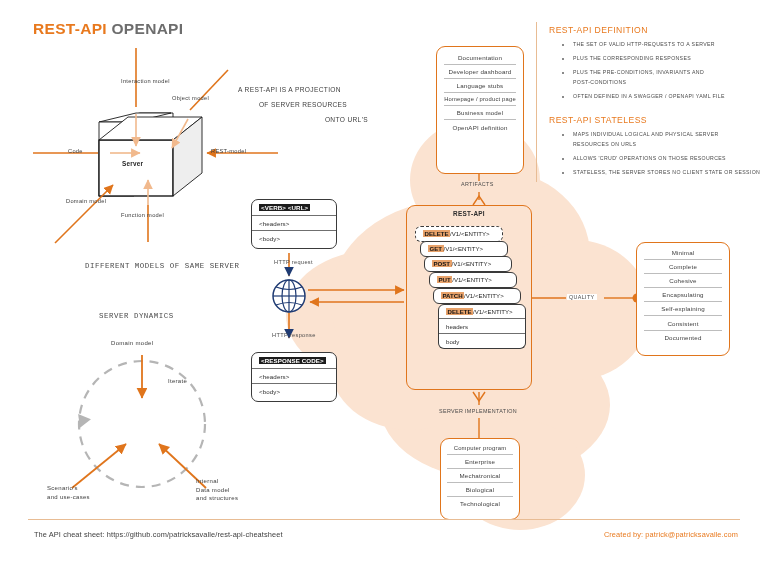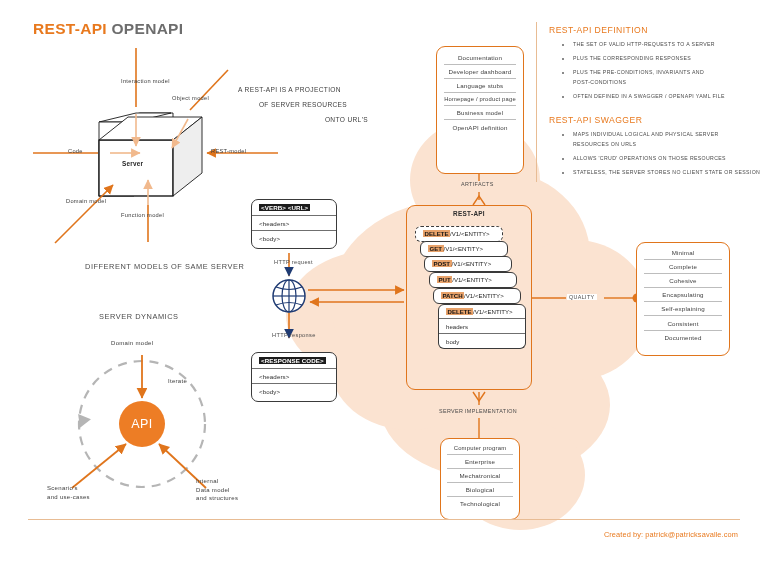--- a/index.html
+++ b/index.html
@@ -46,21 +46,21 @@
   .lbl{position:absolute;font-size:5.6px;color:#4a4a4a;letter-spacing:.35px;background:#fff;padding:0 2px;white-space:nowrap;}
   .lbl.nb{background:transparent;}
   svg.ov{position:absolute;left:0;top:0;width:768px;height:561px;overflow:visible;pointer-events:none;}
   .cube-lbl{position:absolute;font-size:5.7px;color:#3d3d3d;letter-spacing:.3px;white-space:nowrap;}
   .cube-srv{position:absolute;font-size:6.4px;font-weight:bold;color:#1f1f1f;letter-spacing:.2px;}
 
   
   .api-circle{position:absolute;width:46px;height:46px;border-radius:50%;background:#ed7d25;
               color:#fff;font-size:12.5px;display:flex;align-items:center;justify-content:center;letter-spacing:.4px;}
   .dyn-lbl{position:absolute;font-size:6px;color:#3d3d3d;letter-spacing:.3px;text-align:center;line-height:8.6px;white-space:nowrap;}
-  .head{position:absolute;font-size:7.4px;color:#4a4a4a;letter-spacing:.55px;white-space:nowrap;}
+  .head{position:absolute;font-size:7.4px;color:#4a4a4a;letter-spacing:.55px;white-space:nowrap;font-family:Liberation Mono, monospace;}
 
   
   .frule{position:absolute;left:28px;top:519px;width:712px;height:1px;background:#e8bc94;}
   .foot-l{position:absolute;left:34px;top:530px;font-size:7.4px;color:#3d3d3d;letter-spacing:.1px;}
   .foot-r{position:absolute;right:30px;top:530px;font-size:7.4px;color:#e8791e;letter-spacing:.1px;}
   .vrule{position:absolute;background:#e8bc94;}
 </style>
 </head>
 <body>
 
@@ -84,21 +84,21 @@
   <div class="sect-h" style="left:549px;top:25px;text-align:right;">REST-API DEFINITION</div>
   <div class="bullets" style="left:573px;top:40px;">
     <ul>
       <li>THE SET OF VALID HTTP-REQUESTS TO A SERVER</li>
       <li>PLUS THE CORRESPONDING RESPONSES</li>
       <li style="width:150px;">PLUS THE PRE-CONDITIONS, INVARIANTS AND POST-CONDITIONS</li>
       <li>OFTEN DEFINED IN A SWAGGER / OPENAPI YAML FILE</li>
     </ul>
   </div>
 
-  <div class="sect-h" style="left:549px;top:115px;">REST-API SWAGGER</div>
+  <div class="sect-h" style="left:549px;top:115px;">REST-API STATELESS</div>
   <div class="bullets" style="left:573px;top:130px;">
     <ul>
       <li style="width:172px;">MAPS INDIVIDUAL LOGICAL AND PHYSICAL SERVER RESOURCES ON URLS</li>
       <li>ALLOWS 'CRUD' OPERATIONS ON THOSE RESOURCES</li>
       <li>STATELESS, THE SERVER STORES NO CLIENT STATE OR SESSION</li>
     </ul>
   </div>
 
   <div style="position:absolute;left:238px;top:82px;width:130px;font-size:6.6px;color:#3d3d3d;letter-spacing:.35px;line-height:15px;">
     <div style="text-align:left;">A REST-API IS A PROJECTION</div>
@@ -185,23 +185,20 @@
   <div class="cube-lbl" style="left:172px;top:95px;">Object model</div>
   <div class="cube-lbl" style="left:68px;top:148px;">Code</div>
   <div class="cube-lbl" style="left:211px;top:148px;">REST-model</div>
   <div class="cube-lbl" style="left:66px;top:198px;">Domain model</div>
   <div class="cube-lbl" style="left:121px;top:212px;">Function model</div>
   <div class="head" style="left:85px;top:262px;">DIFFERENT MODELS OF SAME SERVER</div>
 
   <div class="head" style="left:99px;top:312px;">SERVER DYNAMICS</div>
   <div class="dyn-lbl" style="left:111px;top:339px;">Domain model</div>
   <div class="dyn-lbl" style="left:168px;top:377px;">Iterate</div>
-  <div class="api-circle" style="left:119px;top:401px;">
-    <span>API</span>
-  </div>
   <div class="dyn-lbl" style="left:47px;top:484px;text-align:left;">
     <div>Scenario's</div>
     <div>and use-cases</div>
   </div>
   <div class="dyn-lbl" style="left:196px;top:477px;text-align:left;">
     <div>Internal</div>
     <div>Data model</div>
     <div>and structures</div>
   </div>
 
@@ -276,15 +273,16 @@
   <div class="card" style="left:440px;top:438px;width:80px;height:82px;"></div>
   <div class="rowlist" style="left:447px;top:442px;width:66px;">
     <div class="r" style="font-size:5.9px;">Computer program</div>
     <div class="r">Enterprise</div>
     <div class="r">Mechatronical</div>
     <div class="r">Biological</div>
     <div class="r">Technological</div>
   </div>
 
   <div class="frule"></div>
+  <div class="foot-l">The API cheat sheet: https://github.com/patricksavalle/rest-api-cheatsheet</div>
   <div class="foot-r">Created by: patrick@patricksavalle.com</div>
 
 </div>
 
 </body></html>

